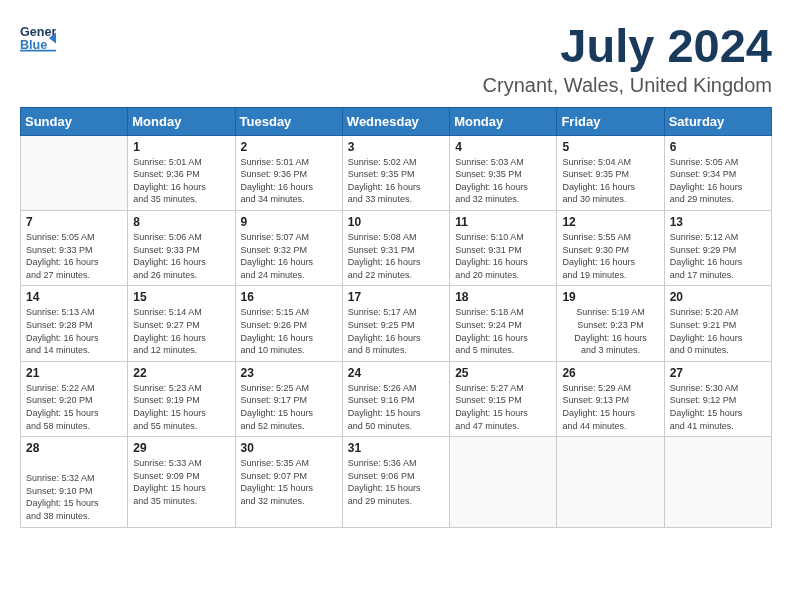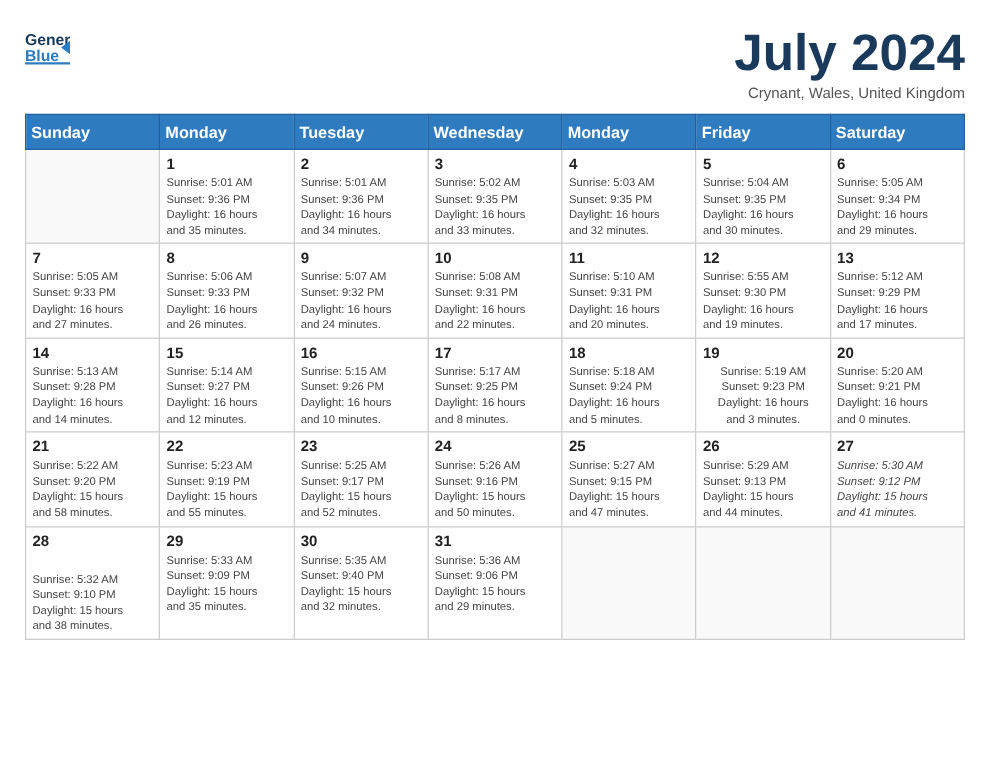--- a/index.html
+++ b/index.html
@@ -13,27 +13,27 @@
     .header {
       display: flex;
       justify-content: space-between;
       align-items: flex-start;
       margin-bottom: 10px;
     }
     .title-area {
       text-align: right;
     }
     .month-year {
-      font-size: 41px;
+      font-size: 47px;
       font-weight: bold;
       color: #1a3a5c;
       line-height: 1.1;
     }
     .location {
-      font-size: 12px;
+      font-size: 20px;
       color: #555;
       margin-top: 2px;
     }
     .calendar {
       width: 100%;
       border-collapse: collapse;
       border: 1px solid #ccc;
     }
     .calendar th {
       background: #2e7bbf;
@@ -294,21 +294,21 @@
         </td>
         <td>
           <span class="day-num">26</span>
           <div class="day-info" style="white-space: pre-line;">Sunrise: 5:29 AM
 Sunset: 9:13 PM
 Daylight: 15 hours
 and 44 minutes.</div>
         </td>
         <td>
           <span class="day-num">27</span>
-          <div class="day-info" style="white-space: pre-line; font-style: italic;">Sunrise: 5:30 AM
+          <div class="day-info" style="white-space: pre-line;">Sunrise: 5:30 AM
 Sunset: 9:12 PM
 Daylight: 15 hours
 and 41 minutes.</div>
         </td>
       </tr>
       <tr>
         <td>
           <span class="day-num">28</span>
           <div class="day-info" style="white-space: pre-line; margin-top: 17px;">Sunrise: 5:32 AM
 Sunset: 9:10 PM
@@ -318,21 +318,21 @@
         <td>
           <span class="day-num">29</span>
           <div class="day-info" style="white-space: pre-line;">Sunrise: 5:33 AM
 Sunset: 9:09 PM
 Daylight: 15 hours
 and 35 minutes.</div>
         </td>
         <td>
           <span class="day-num">30</span>
           <div class="day-info" style="white-space: pre-line;">Sunrise: 5:35 AM
-Sunset: 9:40 PM
+Sunset: 9:07 PM
 Daylight: 15 hours
 and 32 minutes.</div>
         </td>
         <td>
           <span class="day-num">31</span>
           <div class="day-info" style="white-space: pre-line;">Sunrise: 5:36 AM
 Sunset: 9:06 PM
 Daylight: 15 hours
 and 29 minutes.</div>
         </td>

